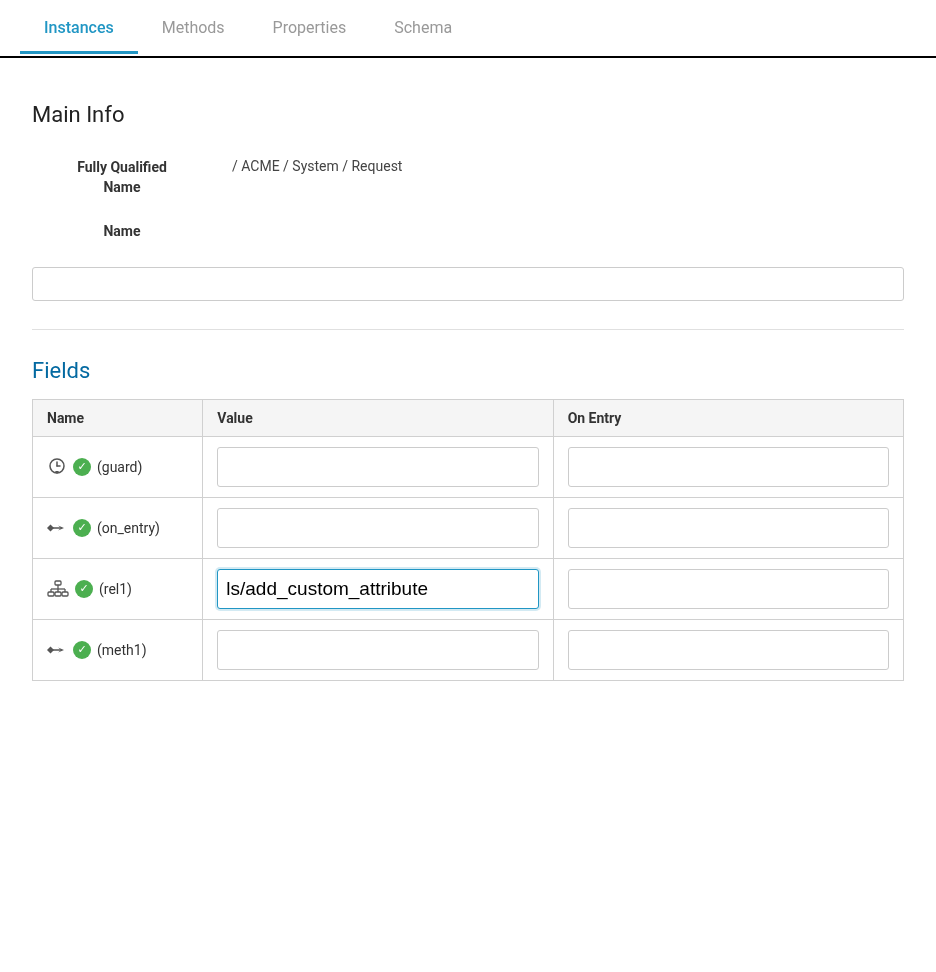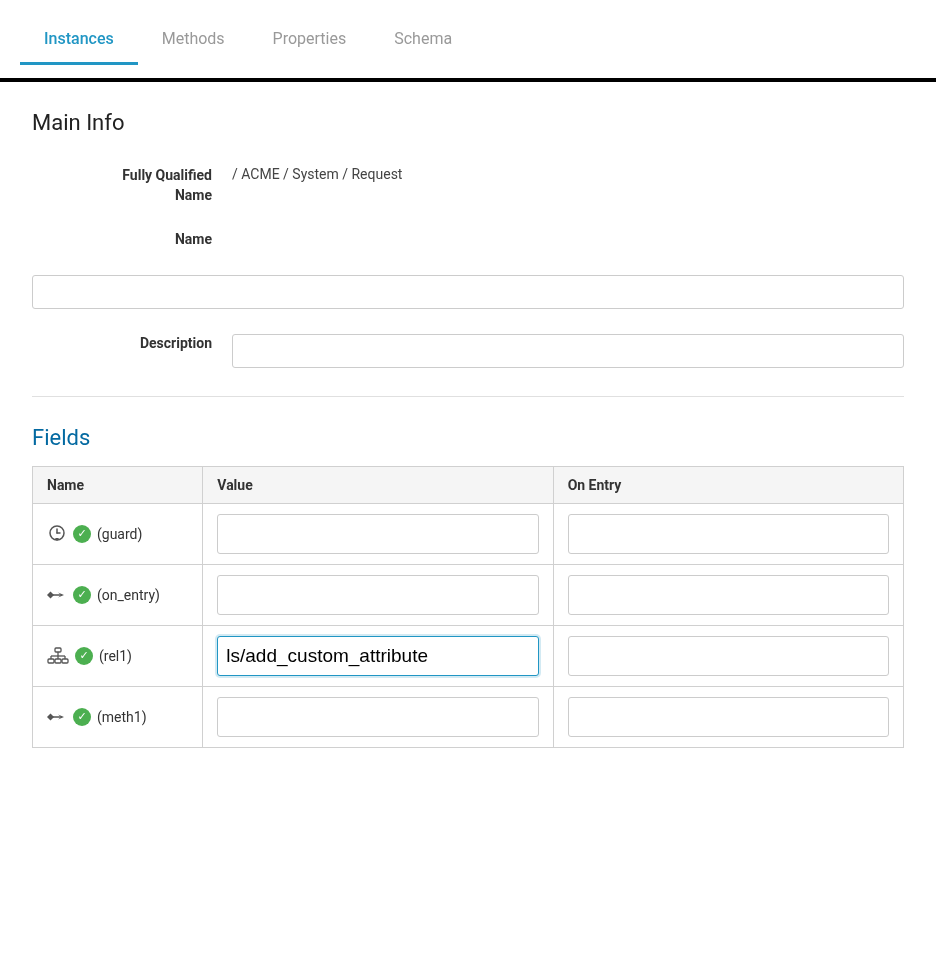--- a/index.html
+++ b/index.html
@@ -8,23 +8,23 @@
       font-size: 14px;
       color: #333;
       background: #fff;
       width: 936px;
       min-height: 972px;
     }
 
     
     .tabs-bar {
       display: flex;
-      border-bottom: 4px solid #000000;
-      padding: 15px 20px;
-      margin-bottom: 0;
+      border-bottom: 2px solid #000000;
+      padding: 4px 20px;
+      margin-bottom: 16px;
     }
     .tab {
       padding: 14px 24px;
       cursor: pointer;
       font-size: 16px;
       color: #999;
       border-bottom: 3px solid transparent;
       margin-bottom: -2px;
       transition: color 0.2s;
     }
@@ -52,21 +52,21 @@
       margin-bottom: 24px;
     }
     .form-row {
       display: flex;
       align-items: flex-start;
       margin-bottom: 18px;
     }
     .form-label {
       width: 200px;
       min-width: 200px;
-      text-align: right;
+      text-align: center;
       padding-right: 20px;
       font-weight: 700;
       font-size: 14px;
       color: #333;
       padding-top: 7px;
       line-height: 1.4;
     }
     .form-value {
       flex: 1;
       font-size: 14px;
@@ -183,26 +183,20 @@
     <div class="form-row">
       <div class="form-label">Name</div>
     </div>
 
     <div class="form-row">
       <div class="form-value">
         <input type="text" class="form-input" value="" style="">
       </div>
     </div>
 
-    <div class="form-row">
-      <div class="form-label">Description</div>
-      <div class="form-value">
-        <input type="text" class="form-input" value="" style="">
-      </div>
-    </div>
   </div>
 
   <hr class="divider">
 
   <div class="fields-section">
     <h2 class="fields-title">Fields</h2>
 
     <table class="fields-table">
       <thead>
         <tr>

